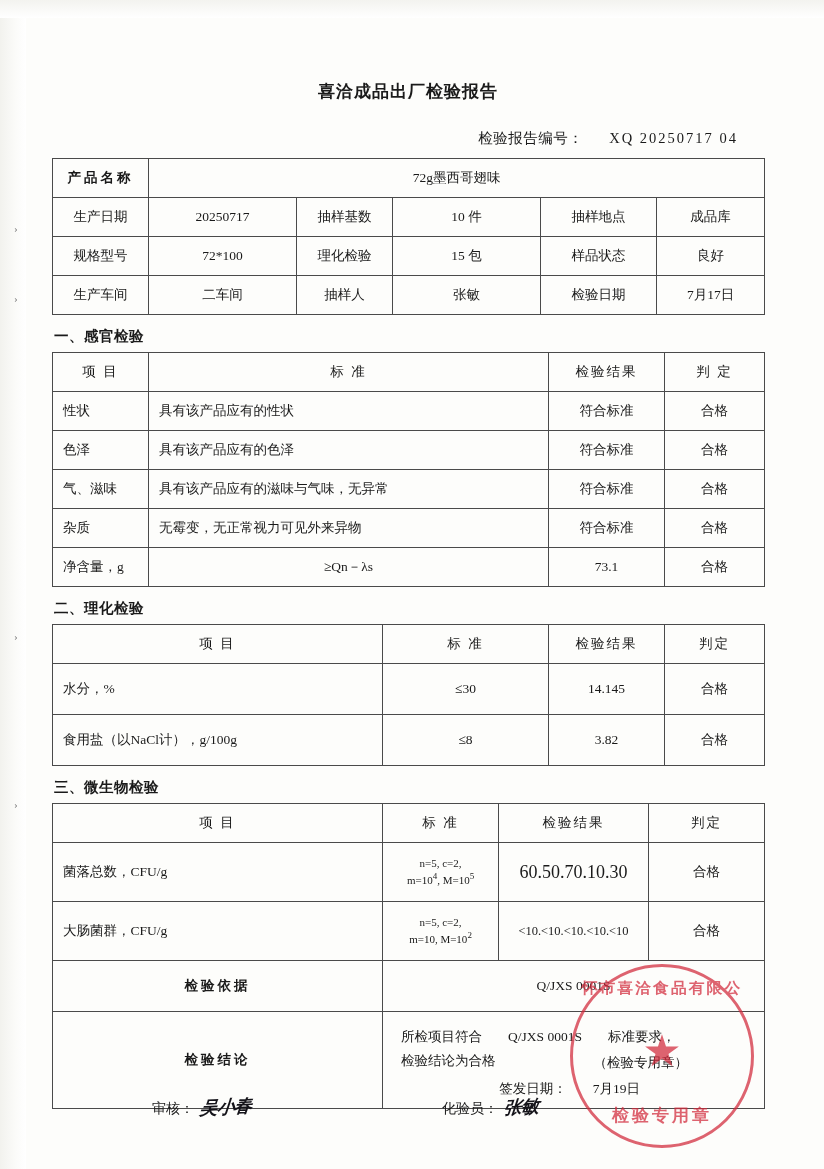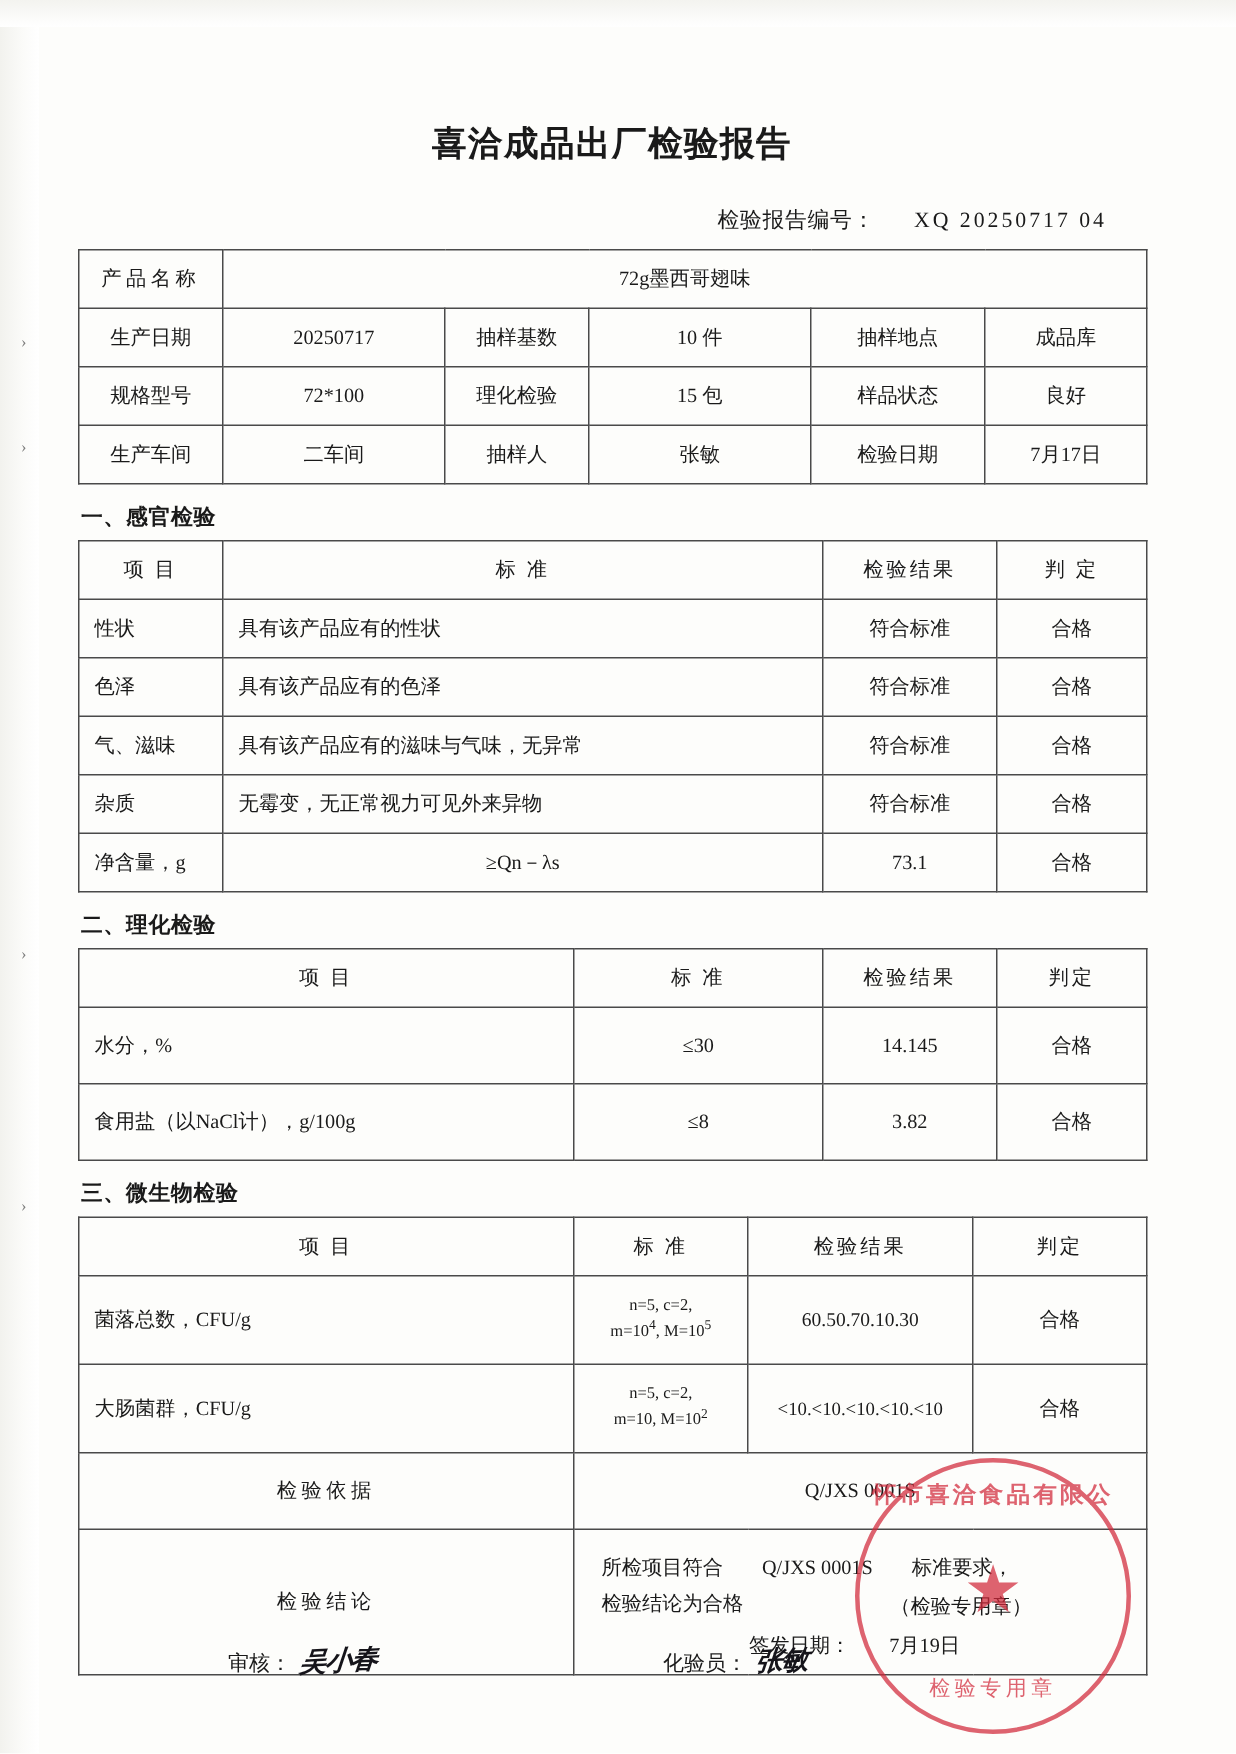--- a/index.html
+++ b/index.html
@@ -34,21 +34,21 @@
     background: linear-gradient(to bottom, #f3f3ef 0%, #ffffff 100%);
   }
   .content {
     position: absolute;
     left: 52px;
     top: 80px;
     width: 712px;
   }
   .doc-title {
     text-align: center;
-    font-size: 23px;
+    font-size: 17px;
     font-weight: bold;
     letter-spacing: 1px;
     font-family: "Liberation Sans", "DejaVu Sans", sans-serif;
     margin-bottom: 26px;
   }
   .report-no {
     text-align: right;
     font-size: 14.5px;
     margin-bottom: 10px;
     padding-right: 26px;
@@ -71,21 +71,21 @@
   }
   .c { text-align: center; }
   .l { text-align: left; padding-left: 10px; }
   .section-title {
     font-size: 14.5px;
     font-weight: bold;
     margin: 12px 0 6px 2px;
     letter-spacing: 0.5px;
   }
   .tbl-head td { text-align: center; letter-spacing: 2px; }
-  .spaced3 { letter-spacing: 3px; }
+  .spaced3 { letter-spacing: 3px; font-weight: bold; }
   .small { font-size: 11px; line-height: 1.25; }
   .sup { vertical-align: super; font-size: 9px; }
   .tall td { height: 46px; }
   .taller td { height: 54px; }
 
   .concl-cell { height: 92px; vertical-align: middle; }
   .concl-inner { position: relative; padding: 4px 0 4px 12px; font-size: 13.5px; }
   .concl-line { margin: 6px 0; }
   .concl-line .gap { display: inline-block; width: 26px; }
   .seal-note { text-align: right; padding-right: 92px; margin-top: 2px; }
@@ -125,22 +125,22 @@
     font-size: 15px;
     font-weight: bold;
     letter-spacing: 2px;
     white-space: nowrap;
     transform: scaleX(1.05);
   }
   .stamp .arc-bottom {
     position: absolute;
     bottom: 18px; left: 0; right: 0;
     text-align: center;
-    font-size: 14px;
-    font-weight: normal;
+    font-size: 17px;
+    font-weight: bold;
     letter-spacing: 3px;
   }
 
   
   .footer {
     position: absolute;
     left: 52px;
     top: 1095px;
     width: 712px;
     font-size: 14px;
@@ -323,21 +323,21 @@
           <td class="c">标      准</td>
           <td class="c">检验结果</td>
           <td class="c">判定</td>
         </tr>
         <tr class="taller">
           <td class="l">菌落总数，CFU/g</td>
           <td class="c small">
             <div>n=5, c=2,</div>
             <div><span>m=10</span><span class="sup">4</span><span>, M=10</span><span class="sup">5</span></div>
           </td>
-          <td class="c" style="font-size:13px;margin-top:20px;">60.50.70.10.30</td>
+          <td class="c" style="font-size:18px;margin-top:20px;">60.50.70.10.30</td>
           <td class="c">合格</td>
         </tr>
         <tr class="taller">
           <td class="l">大肠菌群，CFU/g</td>
           <td class="c small">
             <div>n=5, c=2,</div>
             <div><span>m=10, M=10</span><span class="sup">2</span></div>
           </td>
           <td class="c" style="font-size:12.5px;">&lt;10.&lt;10.&lt;10.&lt;10.&lt;10</td>
           <td class="c">合格</td>

